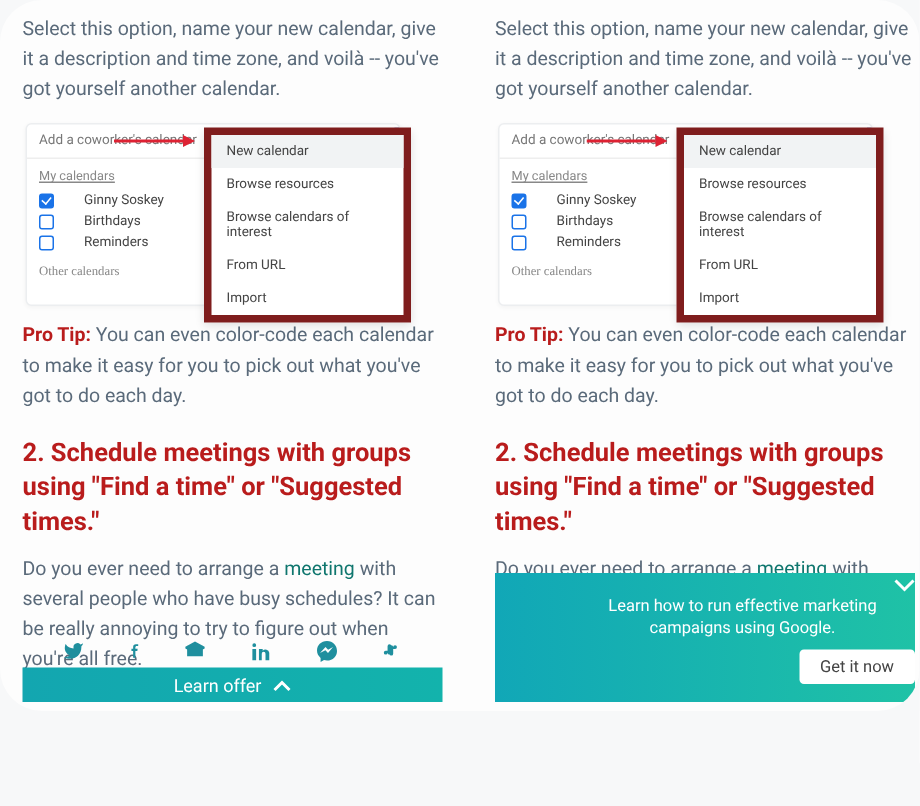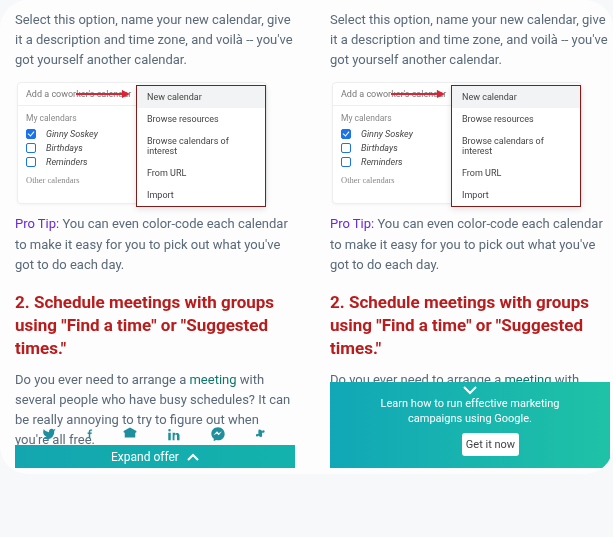--- a/index.html
+++ b/index.html
@@ -2,46 +2,46 @@
 <html><head>
 <meta charset="utf-8">
 <style>
   html,body{margin:0;padding:0;background:#f7f8f9;font-family:-apple-system,BlinkMacSystemFont,"Segoe UI",Roboto,Arial,sans-serif;}
   .stage{width:613px;height:474px;position:relative;overflow:hidden;background:#fdfdfd;border-radius:28px;}
   .col{position:absolute;top:0;width:280px;}
   .col.left{left:15px;}
   .col.right{left:330px;}
   .body-text{font-size:13px;line-height:1.55;color:#5a6a7a;margin:10px 0 12px 0;}
   .body-text a{color:#0f766e;text-decoration:none;}
-  .body-text .strong{color:#6d28d9;font-weight:400;}
+  .body-text .strong{color:#b91c1c;font-weight:700;}
   h3{font-size:17px;font-weight:700;color:#b91c1c;margin:16px 0 8px 0;line-height:1.35;}
   
   .shot{width:248px;height:120px;margin:4px 0 10px 2px;border:1px solid #eceef0;border-radius:4px;position:relative;background:#fff;box-shadow:0 1px 3px rgba(0,0,0,.04);}
   .shot .panelL{position:absolute;left:0;top:0;width:120px;height:100%;}
   .shot .add{font-size:9px;color:#777;padding:6px 0 6px 8px;border-bottom:1px solid #eee;position:relative;}
   .shot .arrow{position:absolute;left:58px;top:7px;}
   .shot .arrow svg{display:block;}
-  .shot .myc{font-size:8.5px;color:#888;padding:7px 0 4px 8px;}
-  .shot .row{display:flex;align-items:center;gap:10px;padding:2px 0 2px 8px;font-size:9px;color:#444;font-style:italic;}
+  .shot .myc{font-size:8.5px;color:#888;padding:7px 0 4px 8px;text-decoration:underline;}
+  .shot .row{display:flex;align-items:center;gap:20px;padding:2px 0 2px 8px;font-size:9px;color:#444;}
   .shot .cb{width:10px;height:10px;border:1.5px solid #1a73e8;border-radius:2px;box-sizing:border-box;position:relative;}
   .shot .cb.ck{background:#1a73e8;}
   .shot .cb.ck::after{content:"";position:absolute;left:2px;top:-0.5px;width:3px;height:5px;border:solid #fff;border-width:0 1.5px 1.5px 0;transform:rotate(40deg);}
   .shot .oc{font-size:8.5px;color:#888;padding:6px 0 0 8px;font-family:Liberation Serif, serif;}
-  .shot .menu{position:absolute;left:118px;top:2px;width:128px;background:#fff;border:1px solid #7f1d1d;box-shadow:0 2px 6px rgba(0,0,0,.12);}
+  .shot .menu{position:absolute;left:118px;top:2px;width:128px;background:#fff;border:5px solid #7f1d1d;box-shadow:0 2px 6px rgba(0,0,0,.12);}
   .shot .menu .mi{font-size:9px;color:#444;padding:6px 10px;}
   .shot .menu .mi.hl{background:#f1f3f4;}
   .shot .edge{position:absolute;right:0;top:2px;width:3px;height:12px;background:#2b6ad4;}
   
   .bar1{position:absolute;left:15px;bottom:6px;width:280px;height:23px;background:#17a2a8;background:linear-gradient(90deg,#13a6b0,#13b3ac);color:#fff;font-size:12px;display:flex;align-items:center;justify-content:center;gap:8px;}
   .socialrow{position:absolute;left:15px;bottom:29px;width:280px;height:22px;display:flex;align-items:center;justify-content:space-around;padding:0 12px;box-sizing:border-box;}
   .socialrow span{color:#1f8f9e;}
   .socialrow svg{display:block;}
-  .bar2{position:absolute;left:330px;bottom:6px;width:280px;height:86px;background:linear-gradient(90deg,#11a7b7,#1fc2a6);color:#fff;display:flex;flex-direction:column;align-items:center;justify-content:flex-start;padding-top:4px;box-sizing:border-box;}
+  .bar2{position:absolute;left:330px;bottom:6px;width:280px;height:86px;background:linear-gradient(90deg,#11a7b7,#1fc2a6);color:#fff;display:flex;flex-direction:column;align-items:flex-end;justify-content:flex-start;padding-top:4px;box-sizing:border-box;}
   .bar2 .txt{font-size:11px;text-align:center;line-height:1.35;margin:2px 0 6px 0;max-width:230px;}
-  .bar2 .btn{background:#fff;color:#444;font-size:11px;padding:5px 4px;border-radius:3px;margin-left:41px;}
+  .bar2 .btn{background:#fff;color:#444;font-size:11px;padding:5px 14px;border-radius:3px;margin-left:41px;}
   .chev{margin-bottom:0;}
   .chev svg{display:block;}
 </style>
 </head>
 <body>
 <div class="stage">
 
 <div class="col left">
   <p class="body-text">Select this option, name your new calendar, give it a description and time zone, and voilà -- you've got yourself another calendar.</p>
 
@@ -119,21 +119,21 @@
         </svg>
       </span>
   <span>
         <svg width="15" height="15" viewBox="0 0 24 24" fill="#1f8f9e">
           <path d="M5 15a2 2 0 110-4h2v2a2 2 0 01-2 2zm4 0a2 2 0 01-2-2V6a2 2 0 114 0v7a2 2 0 01-2 2zm6-10a2 2 0 110 4h-2V7a2 2 0 012-2zm-4 0a2 2 0 012 2v7a2 2 0 11-4 0V7a2 2 0 012-2z"></path>
         </svg>
       </span>
 </div>
 
 <div class="bar1">
-  <span>Expand offer</span>
+  <span>Learn offer</span>
   <span><svg width="12" height="8">
           <polyline points="1,7 6,2 11,7" fill="none" stroke="#fff" stroke-width="2"></polyline>
         </svg></span>
 </div>
 
 <div class="col right">
   <p class="body-text">Select this option, name your new calendar, give it a description and time zone, and voilà -- you've got yourself another calendar.</p>
 
   <div class="shot">
     <div class="edge"></div>

